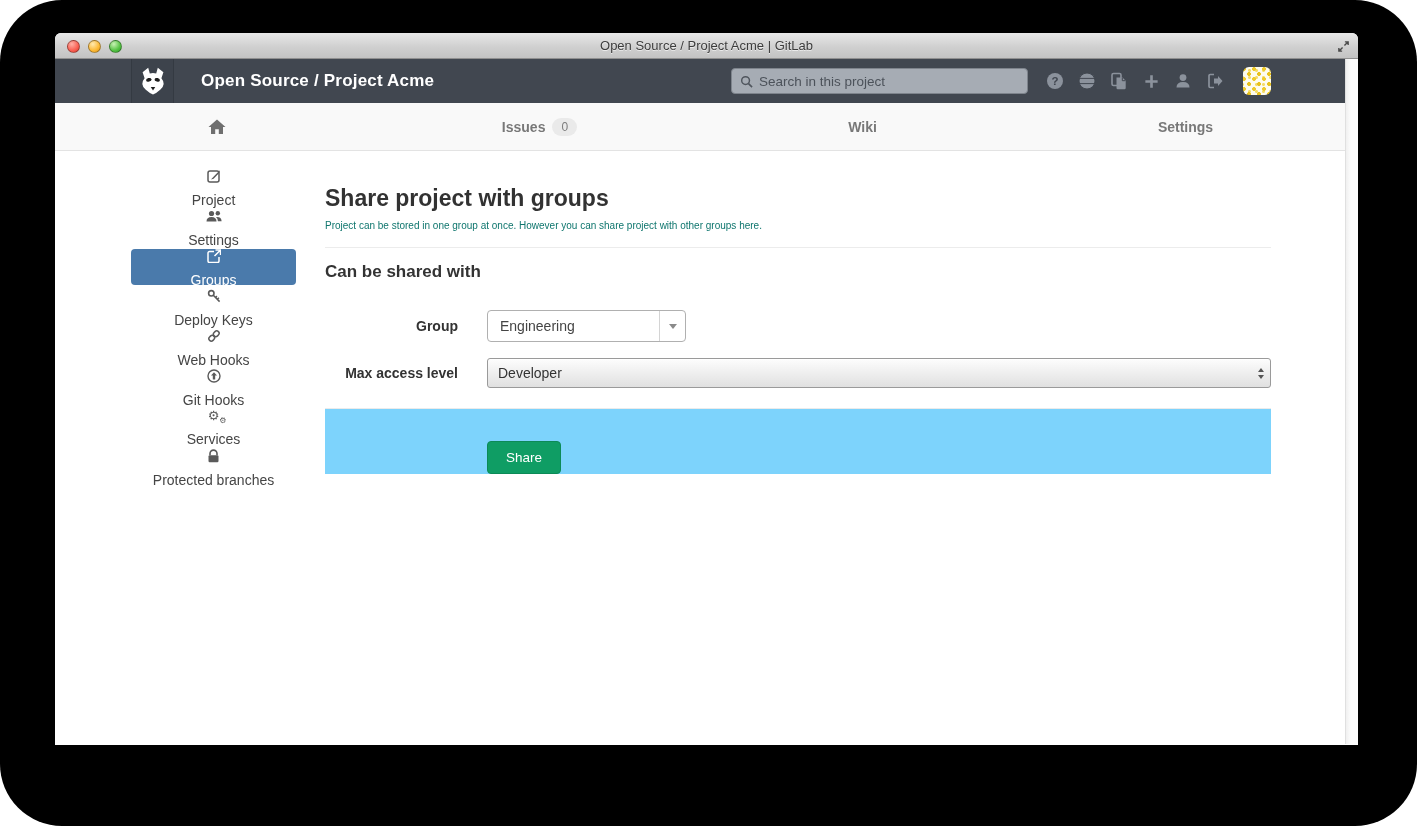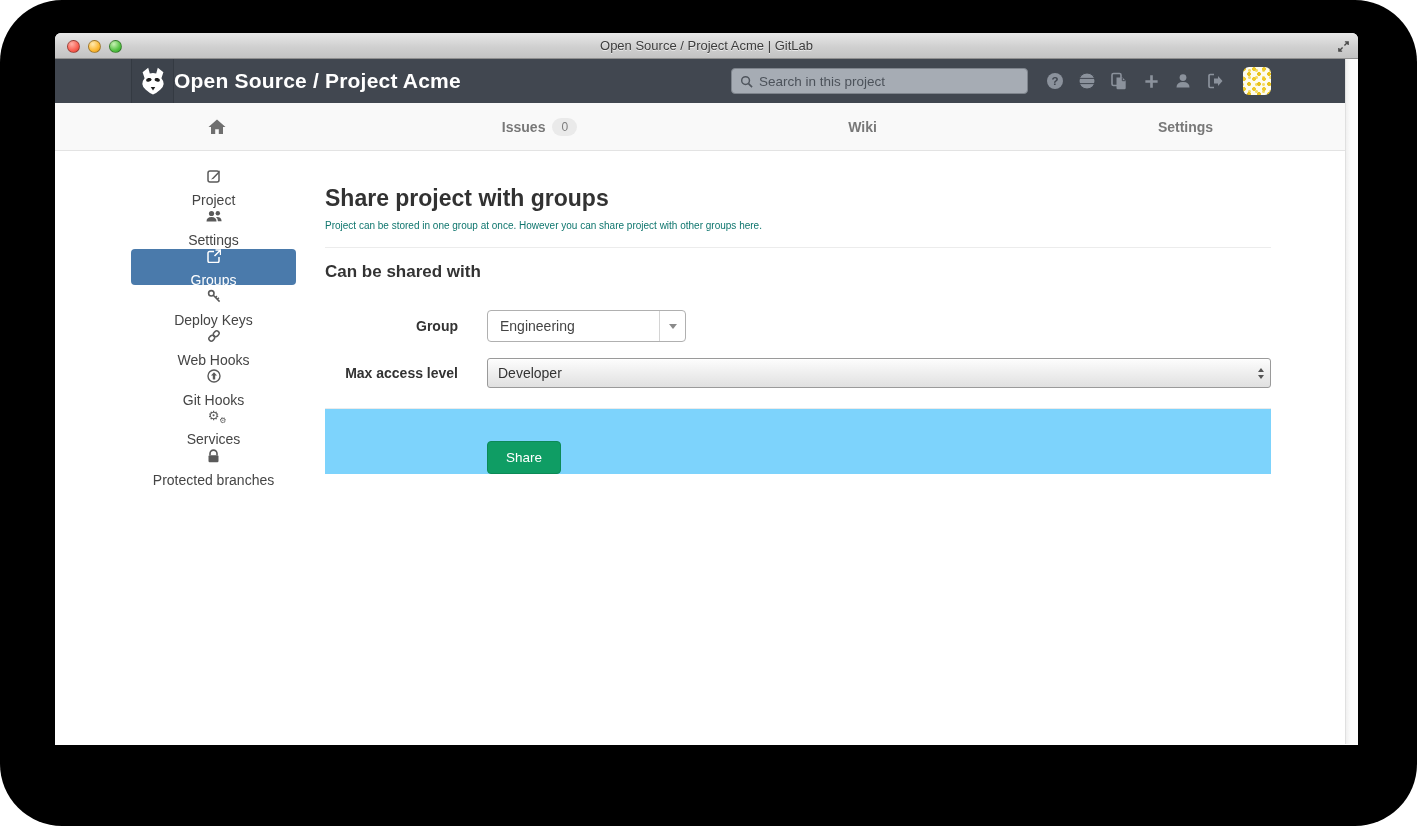--- a/index.html
+++ b/index.html
@@ -22,21 +22,21 @@
 
   .viewport { position:relative; height:685px; background:#fff; }
   .scroll-strip { position:absolute; top:0; right:0; bottom:0; width:13px; z-index:9;
     background:linear-gradient(to right,#f0f0f0,#fdfdfd 40%); border-left:1px solid #e0e0e0; }
 
   
   .gl-header { height:44px; background:#414750; display:flex; align-items:center; padding-right:87px; }
   .gl-header .lpad { width:76px; height:100%; flex:0 0 auto; }
   .logo-box { width:43px; height:44px; flex:0 0 auto; display:flex; align-items:center; justify-content:center;
     border-left:1px solid #343a42; border-right:1px solid #343a42; background:#3d434c; }
-  .proj-title { color:#fff; font-size:21px; font-weight:bold; letter-spacing:.2px; white-space:nowrap; }
+  .proj-title { margin-left:27px; color:#fff; font-size:17px; font-weight:bold; letter-spacing:.2px; white-space:nowrap; }
   .gl-header .grow { flex:1 1 auto; }
   .search-box { width:297px; height:26px; background:#a6acb4; border:1px solid #7e848c; border-radius:4px;
     display:flex; align-items:center; padding:0 8px; gap:6px; }
   .search-box input { flex:1; border:0; background:transparent; outline:none; font-size:13.5px; color:#3c424a;
     font-family:"Liberation Sans",sans-serif; }
   .search-box input::placeholder { color:#4c525a; opacity:1; }
   .hdr-icons { display:flex; align-items:center; margin-left:11px; }
   .hdr-icon { width:32px; height:32px; display:flex; align-items:center; justify-content:center; cursor:pointer; }
   .avatar { width:28px; height:28px; border-radius:6px; margin-left:12px; cursor:pointer;
     background-color:#fdfbee;

